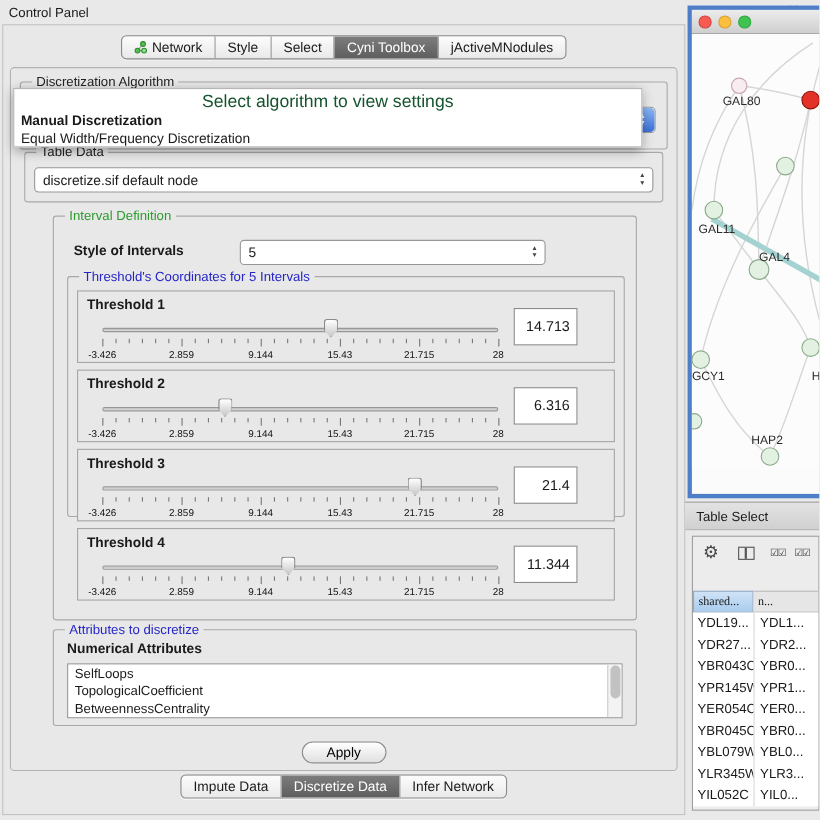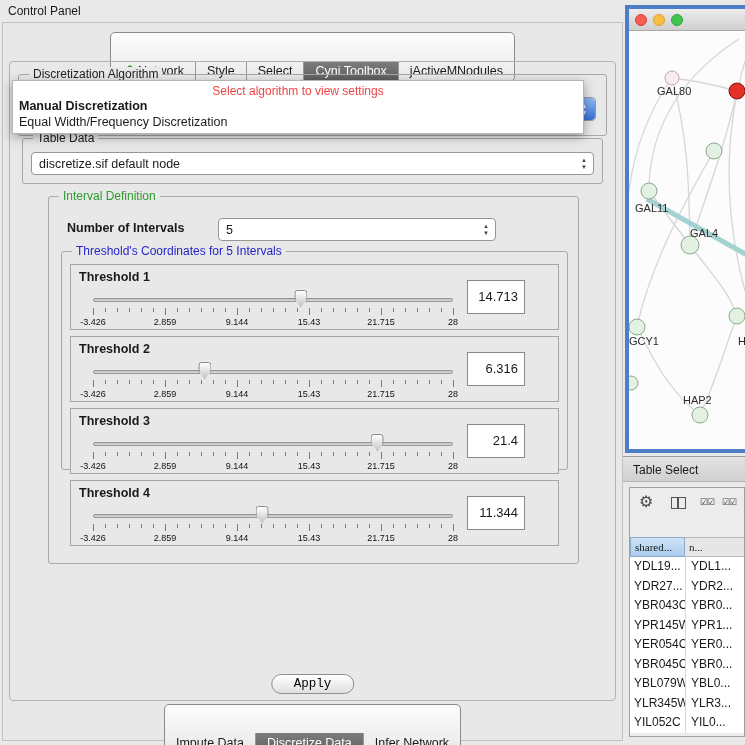--- a/index.html
+++ b/index.html
@@ -19,21 +19,21 @@
   .control-panel { position:absolute; left:2px; top:22px; width:621px; height:719px;
     background:#e8e8e8; border:1px solid #c2c2c2; }
   .tabrow { position:absolute; left:0; right:0; display:flex; justify-content:center; }
   .tabrow.top { top:9px; }
   .tabrow.bottom { top:681px; }
   .seg { display:inline-flex; border:1px solid #8a8a8a; border-radius:5px; overflow:hidden;
     background:linear-gradient(#fcfcfc,#e9e9e9); box-shadow:0 1px 0 rgba(255,255,255,.7);align-items:flex-end; }
   .seg .tab { padding:3px 11px; font-size:12.5px; border-left:1px solid #9a9a9a;
     display:flex; align-items:center; gap:4px; white-space:nowrap; }
   .seg .tab:first-child { border-left:none; }
-  .seg .tab.selected { background:linear-gradient(#7d7d7d,#5e5e5e); color:#fff;margin-top:28px; }
+  .seg .tab.selected { background:linear-gradient(#7d7d7d,#5e5e5e); color:#fff; }
   .inner { position:absolute; left:6px; top:38px; width:607px; height:640px;
     border:1px solid #b3b3b3; border-radius:4px; }
   
   .group { position:absolute; border:1px solid #a8a8a8; border-radius:3px; }
   .gtitle { position:absolute; top:-8px; left:10px; background:#e8e8e8; padding:0 4px;
     font-size:12px; white-space:nowrap; }
   .gtitle.dark { color:#222; }
   .gtitle.green { color:#2f9b2f; }
   .gtitle.blue { color:#2525c8; }
   .alg-group { left:8px; top:12px; width:589px; height:62px; }
@@ -42,21 +42,21 @@
     display:flex; align-items:center; white-space:nowrap; }
   .combo-step { position:absolute; right:1px; top:1px; bottom:1px; width:16px;
     display:flex; flex-direction:column; align-items:center; justify-content:center;
     gap:1px; color:#444; font-size:6px; line-height:6px; font-style:normal; }
   .combo-step i { font-style:normal; }
   .combo-step.blue { width:22px; right:0; top:0; bottom:0; border-radius:0 4px 4px 0;
     background:linear-gradient(#8cb8f4,#3a6fd8); color:#fff; font-size:6.5px; }
   .alg-combo { left:10px; top:22px; right:10px; height:24px; z-index:1; }
   .popup { position:absolute; left:2px; top:18px; width:572px; height:54px; z-index:5;
     background:#fff; border:1px solid #b5b5b5; box-shadow:0 3px 10px rgba(0,0,0,.35); }
-  .popup-head { text-align:center; color:#ef4444; font-size:12px; padding-top:3px; }
+  .popup-head { text-align:center; color:#14532d; font-size:16px; padding-top:3px; }
   .popup-opt { font-size:12.5px; padding:1px 6px; }
   .popup-opt.bold { font-weight:bold; }
   .td-group { left:12px; top:76px; width:581px; height:46px; }
   .td-combo { left:8px; top:13px; right:8px; height:23px; }
   .int-group { left:38px; top:134px; width:531px; height:368px; }
   .noi-label { position:absolute; left:18px; top:24px; font-size:12.5px; font-weight:bold; }
   .noi-combo { left:169px; top:21px; width:278px; height:23px; }
   .thr-group { left:12px; top:54px; width:507px; height:219px; }
   #thresholds { position:absolute; left:8px; top:12px; right:8px; }
   .threshold-panel { position:relative; height:66px; margin-bottom:6px;
@@ -81,21 +81,21 @@
   .attr-group { left:38px; top:510px; width:531px; height:88px; }
   .attr-label { position:absolute; left:12px; top:10px; font-size:12.5px; font-weight:bold; }
   .listbox { position:absolute; left:12px; top:30px; right:12px; height:50px;
     background:#fff; border:1px solid #979797; overflow:hidden; }
   .litem { font-size:12px; line-height:16px; padding-left:6px; white-space:nowrap; }
   .vscroll { position:absolute; right:0; top:0; bottom:0; width:13px; background:#f3f3f3;
     border-left:1px solid #ccc; }
   .vthumb { position:absolute; left:1.5px; top:1px; width:9px; height:30px;
     background:#c2c2c2; border-radius:5px; }
   .apply { position:absolute; left:50%; transform:translateX(-50%); top:612px;
-    padding:2px 22px; font-size:12.5px; font-family:Liberation Mono, monospace;
+    padding:2px 22px; font-size:12.5px; font-family:Liberation Sans, sans-serif;
     border:1px solid #8e8e8e; border-radius:10px;
     background:linear-gradient(#ffffff,#e0e0e0);text-align:right; }
   
   .net-window { position:absolute; left:625px; top:5px; width:126px; height:448px;
     border:4px solid #4e7ec8; background:#fbfbfb; }
   .net-titlebar { position:relative; height:22px; background:linear-gradient(#ececec,#cfcfcf);
     border-bottom:1px solid #a9a9a9; display:flex; align-items:center; padding-left:6px; gap:6px; }
   .tl { width:12px; height:12px; border-radius:50%; display:inline-block; }
   .tl.red { background:#f95a52; border:1px solid #d0443c; }
   .tl.yellow { background:#fbbf3f; border:1px solid #d9a133; }
@@ -192,21 +192,21 @@
           <span class="combo-text">discretize.sif default node</span>
           <span class="combo-step">
               <i>▲</i>
               <i>▼</i>
             </span>
         </div>
       </div>
 
       <div class="group int-group">
         <span class="gtitle green">Interval Definition</span>
-        <span class="noi-label">Number of Intervals</span>
+        <span class="noi-label">Style of Intervals</span>
         <div class="combo noi-combo">
           <span class="combo-text">5</span>
           <span class="combo-step">
               <i>▲</i>
               <i>▼</i>
             </span>
         </div>
         <div class="group thr-group">
           <span class="gtitle blue">Threshold's Coordinates for 5 Intervals</span>
           <div id="thresholds">
@@ -403,20 +403,34 @@
                     <span class="tick-label" style="left:80%">21.715</span>
                     <span class="tick-label" style="left:100%">28</span>
                   </div>
                 </div>
                 <div class="th-value">11.344</div>
               </div>
             </div>
         </div>
       </div>
 
+      <div class="group attr-group">
+        <span class="gtitle blue">Attributes to discretize</span>
+        <div class="attr-label">Numerical Attributes</div>
+        <div class="listbox">
+          <div id="attr-items">
+              <div class="litem">SelfLoops</div>
+              <div class="litem">TopologicalCoefficient</div>
+              <div class="litem">BetweennessCentrality</div>
+            </div>
+          <div class="vscroll">
+            <div class="vthumb"></div>
+          </div>
+        </div>
+      </div>
 
       <button class="apply">Apply</button>
     </div>
 
     <div class="tabrow bottom">
       <div class="seg" id="bottom-tabs">
           <div class="tab">
             <span>Impute Data</span>
           </div>
           <div class="tab selected">

